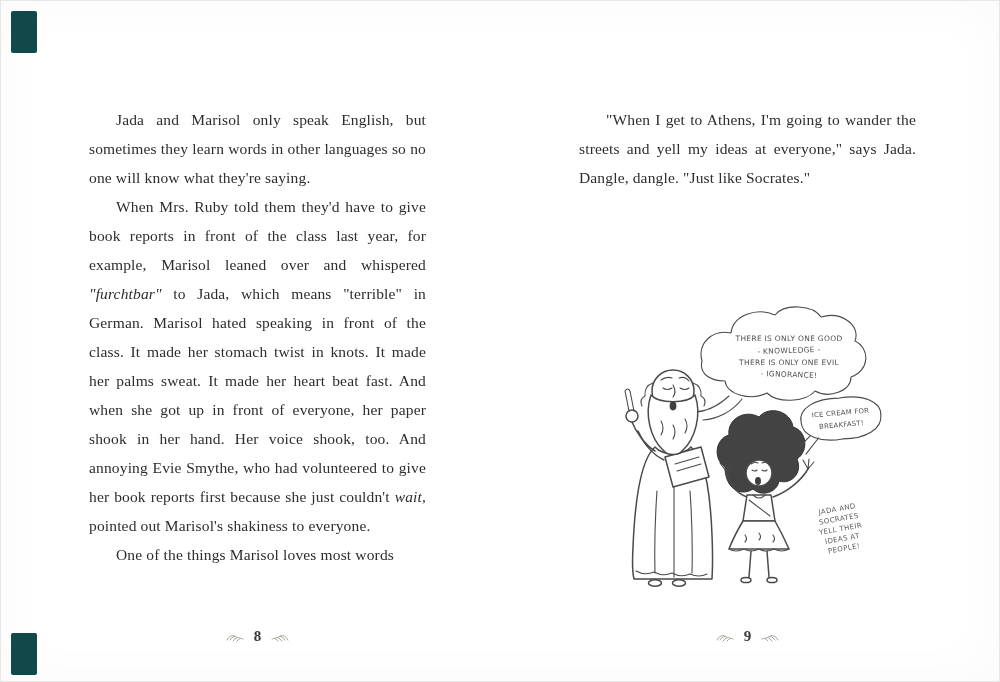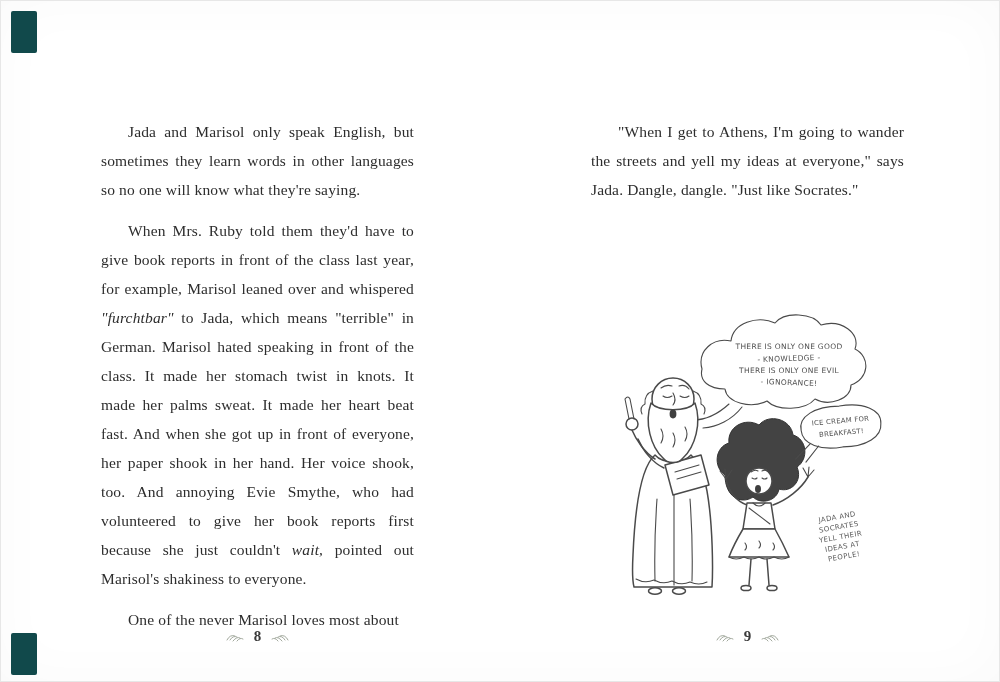--- a/index.html
+++ b/index.html
@@ -14,25 +14,25 @@
   .cover-corner.top { top:10px; height:42px; }
   .cover-corner.bottom { top:632px; height:42px; }
 
   .page-text {
     position:absolute; top:104px; width:337px;
     font-size:15.5px; line-height:29px; text-align:justify;
     letter-spacing:0.15px;
   }
   .page-text.left-col { left:88px; }
   .page-text.right-col { left:578px; }
-  p.para { margin:12px; }
+  p.para { margin:0; }
   p.para.indent { text-indent:27px; }
   em { font-style:italic; }
 
-  .illustration { position:absolute; left:578px; top:306px; width:337px; height:318px; }
+  .illustration { position:absolute; left:578px; top:298px; width:337px; height:318px; }
 
   .pagenum-row {
     position:absolute; top:624px; width:337px; height:22px;
     display:flex; align-items:center; justify-content:center; gap:7px;
   }
   .pagenum-row.left-col { left:88px; }
   .pagenum-row.right-col { left:578px; }
   .pagenum { font-weight:bold; font-size:15px; color:#3a3a3a; }
 
   
@@ -50,21 +50,21 @@
 <body>
 
 <div class="sheet">
 
   <div class="cover-corner top" style="background: rgb(17, 73, 75);"></div>
   <div class="cover-corner bottom" style="background: rgb(17, 73, 75);"></div>
 
   <div class="page-text left-col">
       <p class="para indent"><span>Jada and Marisol only speak English, but sometimes they learn words in other languages so no one will know what they're saying.</span></p>
       <p class="para indent"><span>When Mrs. Ruby told them they'd have to give book reports in front of the class last year, for example, Marisol leaned over and whispered </span><em>"furchtbar"</em><span> to Jada, which means "terrible" in German. Marisol hated speaking in front of the class. It made her stomach twist in knots. It made her palms sweat. It made her heart beat fast. And when she got up in front of everyone, her paper shook in her hand. Her voice shook, too. And annoying Evie Smythe, who had volunteered to give her book reports first because she just couldn't </span><em>wait,</em><span> pointed out Marisol's shakiness to everyone.</span></p>
-      <p class="para indent"><span>One of the never Marisol loves most about</span></p>
+      <p class="para indent"><span>One of the things Marisol loves most words</span></p>
     </div>
 
   <div class="pagenum-row left-col">
     <svg width="22" height="11" viewBox="0 0 22 11">
       <path d="M2,9 Q5,3 10,5 M5,9 Q8,4 12,6 M8,10 Q12,5 15,7 M12,10 Q15,6 18,8" stroke="#a2a99d" stroke-width="1" fill="none" stroke-linecap="round"></path>
     </svg>
     <span class="pagenum">8</span>
     <svg width="22" height="11" viewBox="0 0 22 11">
       <path d="M20,9 Q17,3 12,5 M17,9 Q14,4 10,6 M14,10 Q10,5 7,7 M10,10 Q7,6 4,8" stroke="#a2a99d" stroke-width="1" fill="none" stroke-linecap="round"></path>
     </svg>

